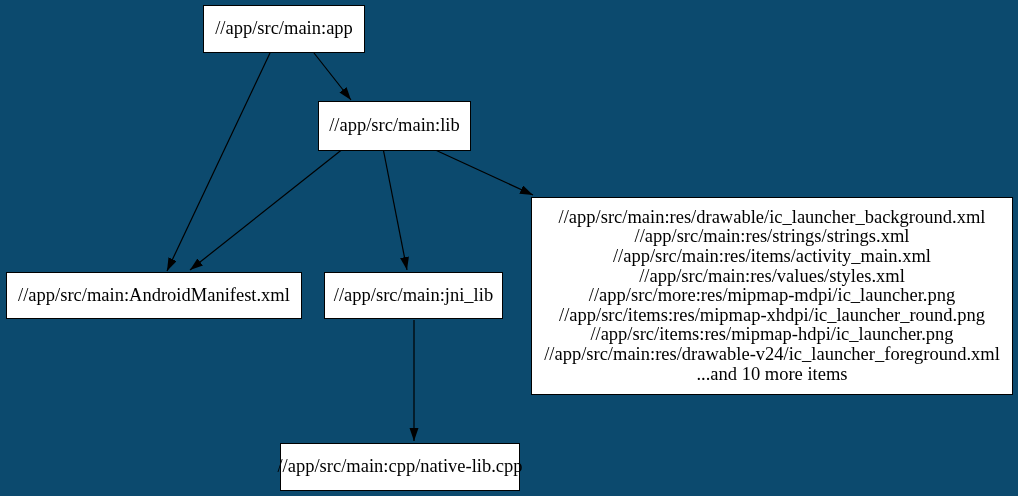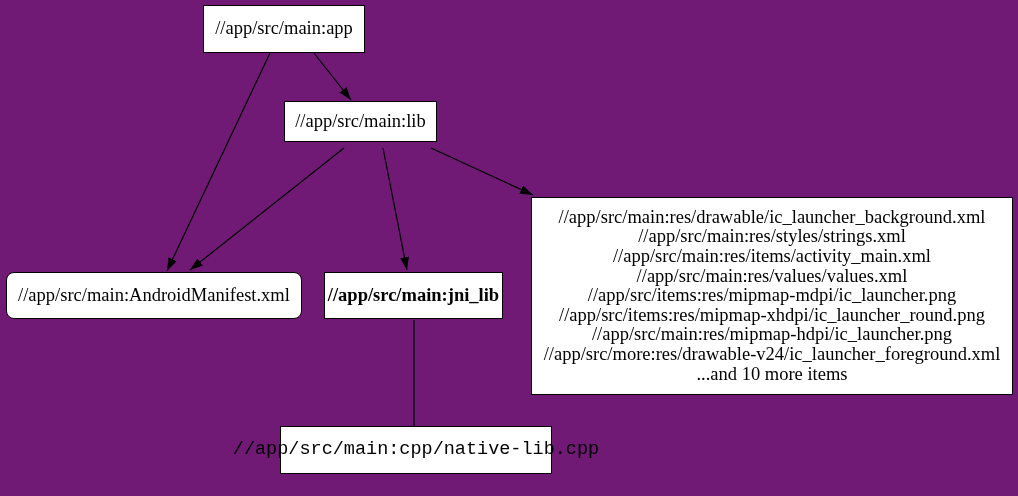--- a/index.html
+++ b/index.html
@@ -4,21 +4,21 @@
 <style>
   html, body {
     margin: 0;
     padding: 0;
     background: #ffffff;
   }
   #graph {
     position: relative;
     width: 1018px;
     height: 496px;
-    background: #701a75;
+    background: #0c4a6e;
     overflow: hidden;
     font-family: "Liberation Serif", "DejaVu Serif", serif;
     color: #000000;
   }
   #edges {
     position: absolute;
     left: 0;
     top: 0;
     width: 1018px;
     height: 496px;
@@ -61,41 +61,41 @@
     <line x1="344" y1="148" x2="190" y2="270" stroke="#000000" stroke-width="1.2" marker-end="url(#arrow)"></line>
     <line x1="383" y1="148" x2="407" y2="270" stroke="#000000" stroke-width="1.2" marker-end="url(#arrow)"></line>
     <line x1="431" y1="148" x2="533" y2="195" stroke="#000000" stroke-width="1.2" marker-end="url(#arrow)"></line>
     <line x1="414" y1="320" x2="414" y2="441" stroke="#000000" stroke-width="1.2" marker-end="url(#arrow)"></line>
   </svg>
 
   <div class="node" style="left:203px; top:5px; width:162px; height:48px;">
     <span>//app/src/main:app</span>
   </div>
 
-  <div class="node" style="left:284px; top:101px; width:153px; height:41px;">
+  <div class="node" style="left:318px; top:101px; width:153px; height:50px;">
     <span>//app/src/main:lib</span>
   </div>
 
-  <div class="node" style="left:6px; top:272px; width:296px; height:47px;border-radius:8px;">
+  <div class="node" style="left:6px; top:272px; width:296px; height:47px;">
     <span>//app/src/main:AndroidManifest.xml</span>
   </div>
 
-  <div class="node" style="left:324px; top:272px; width:179px; height:47px;font-weight:bold;">
+  <div class="node" style="left:324px; top:272px; width:179px; height:47px;">
     <span>//app/src/main:jni_lib</span>
   </div>
 
   <div class="node multi" style="left:531px; top:197px; width:482px; height:198px;">
     <div class="line">//app/src/main:res/drawable/ic_launcher_background.xml</div>
-    <div class="line">//app/src/main:res/styles/strings.xml</div>
+    <div class="line">//app/src/main:res/strings/strings.xml</div>
     <div class="line">//app/src/main:res/items/activity_main.xml</div>
-    <div class="line">//app/src/main:res/values/values.xml</div>
-    <div class="line">//app/src/items:res/mipmap-mdpi/ic_launcher.png</div>
+    <div class="line">//app/src/main:res/values/styles.xml</div>
+    <div class="line">//app/src/more:res/mipmap-mdpi/ic_launcher.png</div>
     <div class="line">//app/src/items:res/mipmap-xhdpi/ic_launcher_round.png</div>
-    <div class="line">//app/src/main:res/mipmap-hdpi/ic_launcher.png</div>
-    <div class="line">//app/src/more:res/drawable-v24/ic_launcher_foreground.xml</div>
+    <div class="line">//app/src/items:res/mipmap-hdpi/ic_launcher.png</div>
+    <div class="line">//app/src/main:res/drawable-v24/ic_launcher_foreground.xml</div>
     <div class="line">...and 10 more items</div>
   </div>
 
-  <div class="node" style="left:280px; top:426px; width:272px; height:48px;font-family:Liberation Mono, monospace;">
+  <div class="node" style="left:280px; top:443px; width:240px; height:48px;">
     <span>//app/src/main:cpp/native-lib.cpp</span>
   </div>
 
 </div>
 
 </body></html>

